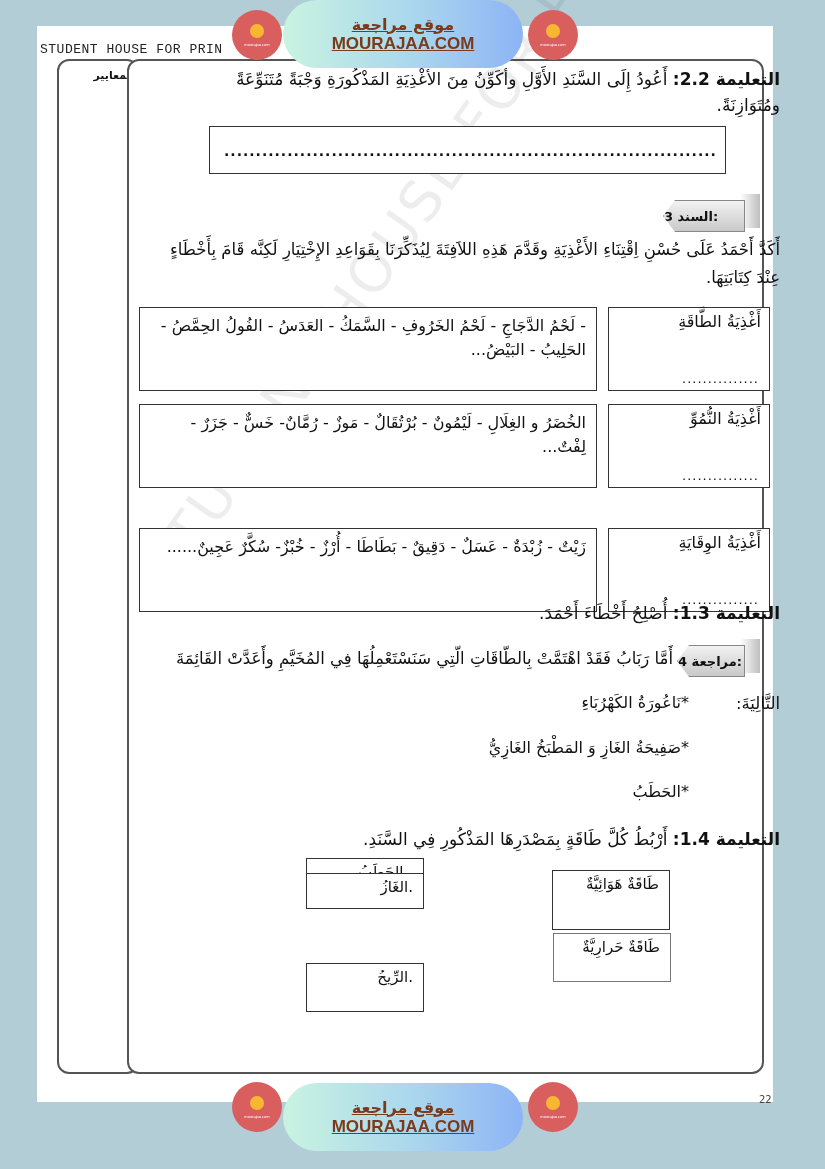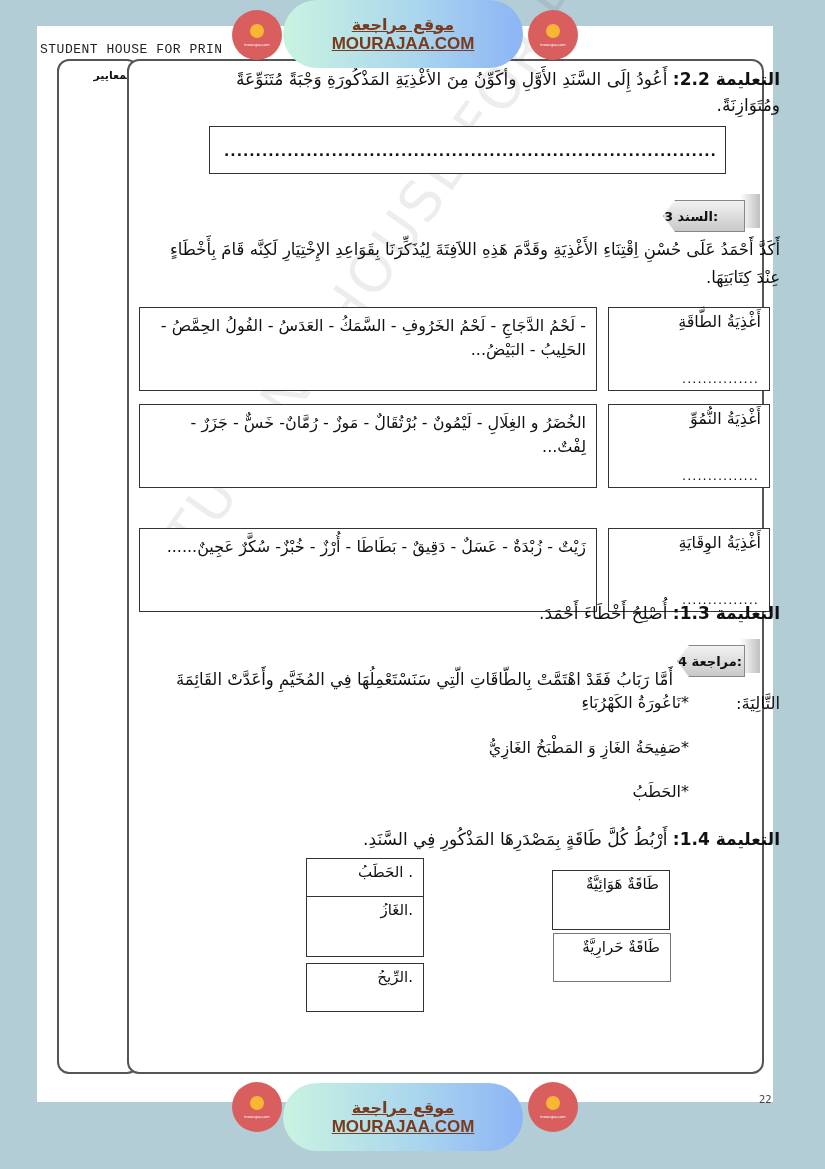--- a/index.html
+++ b/index.html
@@ -152,35 +152,35 @@
 
 <div class="instr ar rtl" style="top:600px; width:600px;">
   <b>التعليمة 1.3:</b>
   <span>أُصْلِحُ أَخْطَاءَ أَحْمَدَ.</span>
 </div>
 
 <div class="sanad-shadow" style="left:740px; top:639px; width:20px;"></div>
 <div class="sanad ar" style="left:677px; top:645px; width:66px;">
   <span>مراجعة 4:</span>
 </div>
-<div class="para ar rtl" style="right:152px; top:666px; width:560px; white-space:nowrap; overflow:hidden; direction:rtl;">أَمَّا رَبَابُ فَقَدْ اهْتَمَّتْ بِالطَّاقَاتِ الَّتِي سَنَسْتَعْمِلُهَا فِي المُخَيَّمِ وأَعَدَّتْ القَائِمَةَ</div>
+<div class="para ar rtl" style="right:152px; top:645px; width:560px; white-space:nowrap; overflow:hidden; direction:rtl;">أَمَّا رَبَابُ فَقَدْ اهْتَمَّتْ بِالطَّاقَاتِ الَّتِي سَنَسْتَعْمِلُهَا فِي المُخَيَّمِ وأَعَدَّتْ القَائِمَةَ</div>
 <div class="para ar rtl" style="right:45px; top:690px; width:200px;">التَّالِيَةَ:</div>
 <div class="list-item ar rtl" style="right:136px; top:693px; width:250px;">*نَاعُورَةُ الكَهْرُبَاءِ</div>
 <div class="list-item ar rtl" style="right:136px; top:738px; width:350px;">*صَفِيحَةُ الغَازِ وَ المَطْبَخُ الغَازِيُّ</div>
 <div class="list-item ar rtl" style="right:136px; top:782px; width:200px;">*الحَطَبُ</div>
 
 <div class="instr ar rtl" style="top:826px; width:600px;">
   <b>التعليمة 1.4:</b>
   <span>أَرْبُطُ كُلَّ طَاقَةٍ بِمَصْدَرِهَا المَذْكُورِ فِي السَّنَدِ.</span>
 </div>
 
 <div class="match-box ar rtl" style="left:306px; top:858px; width:118px; height:49px;">
   <span>. الحَطَبُ</span>
 </div>
-<div class="match-box ar rtl" style="left:306px; top:896px; width:118px; height:61px;padding-left:16px;">
+<div class="match-box ar rtl" style="left:306px; top:873px; width:118px; height:36px;padding-left:16px;">
   <span>.الغَازُ</span>
 </div>
 <div class="match-box ar rtl" style="left:306px; top:963px; width:118px; height:49px;">
   <span>.الرِّيحُ</span>
 </div>
 
 <div class="match-box ar rtl" style="left:552px; top:870px; width:118px; height:60px;">
   <span>طَاقَةٌ هَوَائِيَّةٌ</span>
 </div>
 <div class="match-box ar rtl" style="left:553px; top:933px; width:118px; height:49px; border-color:#777;">

